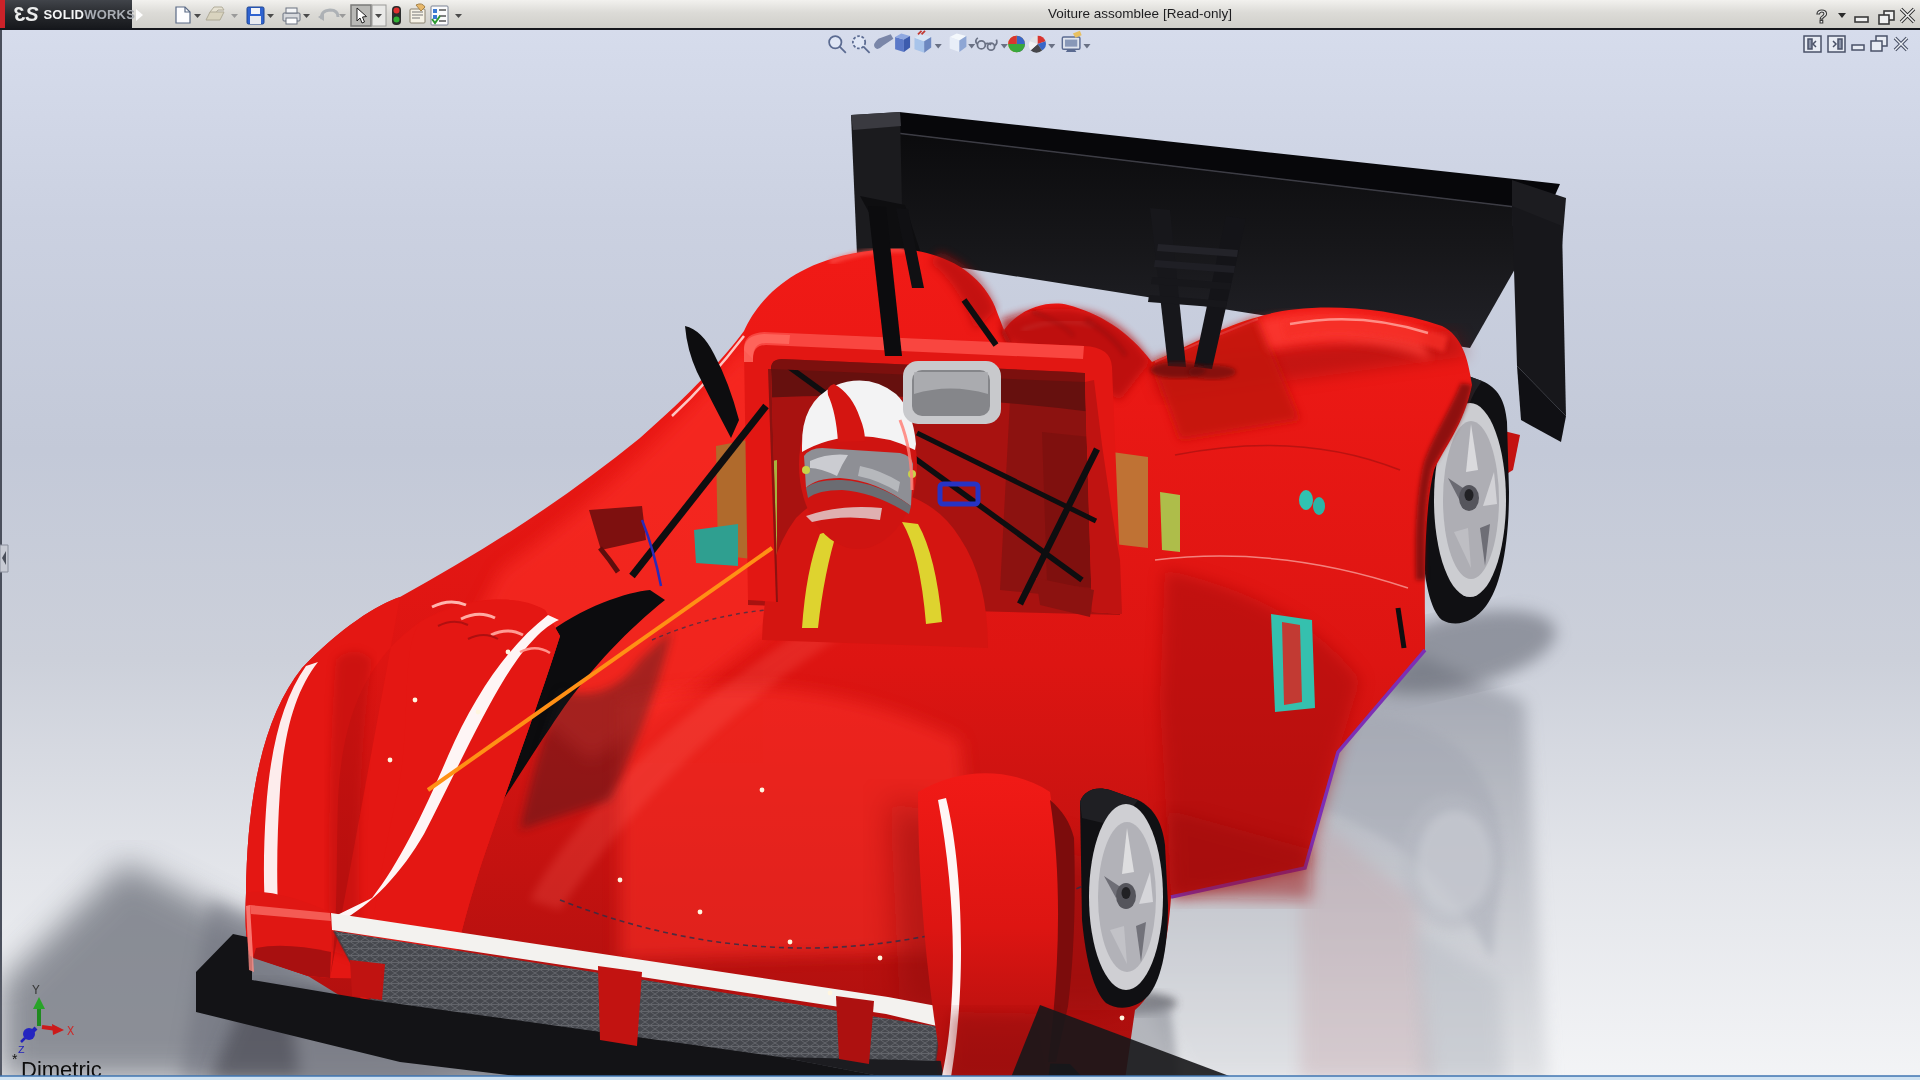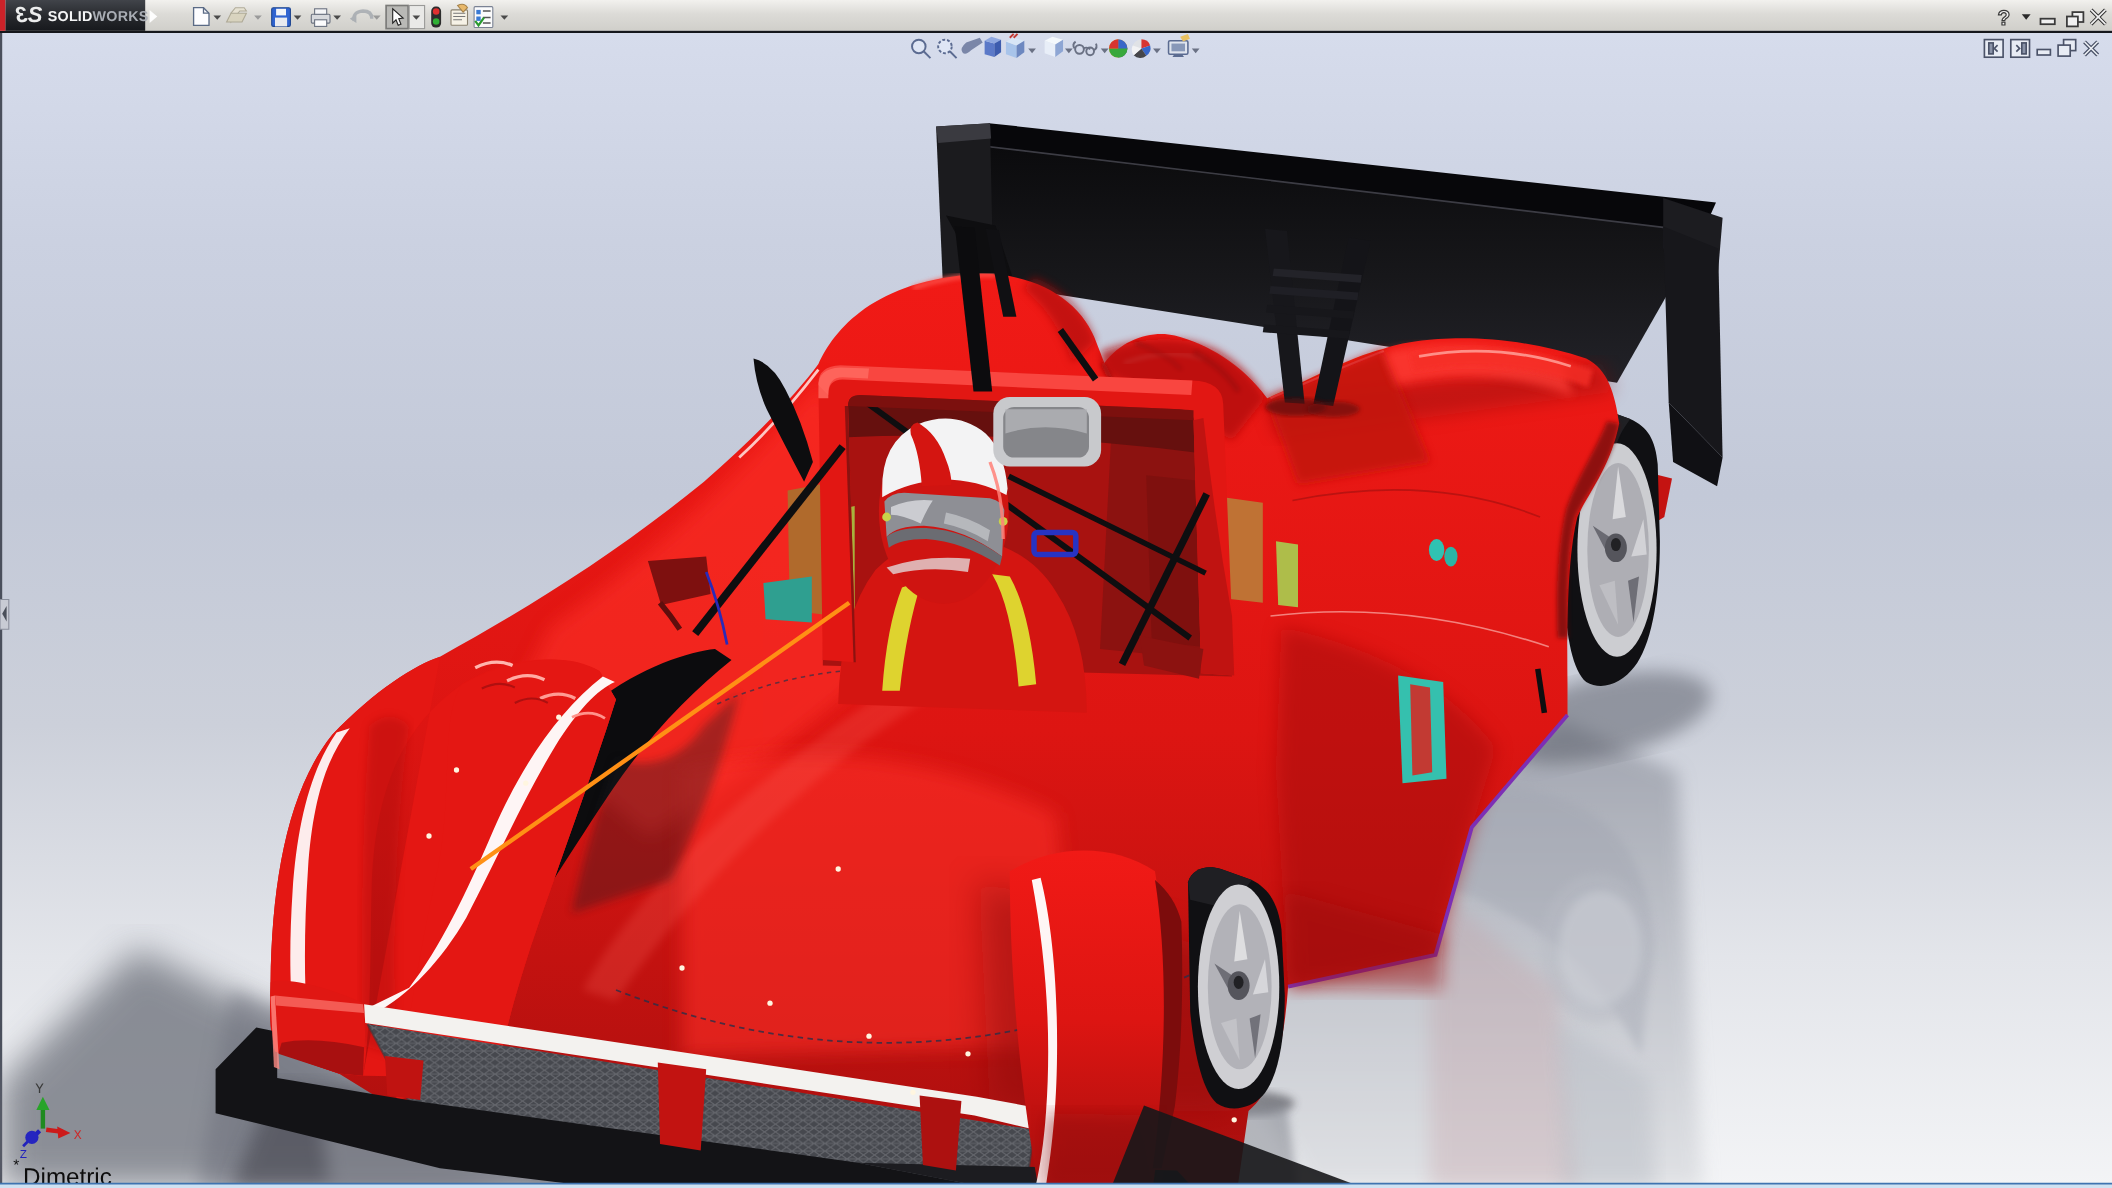--- a/index.html
+++ b/index.html
@@ -17,20 +17,21 @@
 </head>
 <body>
 <div id="titlebar">
   <div id="redstrip"></div>
   <div id="swlogo">
       <span class="glyph">3</span>
       <span class="glyphS">S</span>
       <span class="t1">SOLID</span>
       <span class="t2">WORKS</span>
     </div>
+  <div id="title">Voiture assomblee [Read-only]</div>
 </div>
 <svg id="tbicons" width="1920" height="30" viewBox="0 0 1920 30">
   <path d="M136,9 L143,15 L136,21 Z" fill="#fdfdfd"></path>
   <g id="ic-new">
     <path d="M176,7 h9 l5,5 v11 h-14 Z" fill="#fdfdff" stroke="#5a6a85" stroke-width="1.2"></path>
     <path d="M185,7 v5 h5" fill="none" stroke="#5a6a85" stroke-width="1.2"></path>
   </g>
   <path d="M194,14 l3.5,4 3.5,-4 Z" fill="#4a4a4a"></path>
   <g id="ic-open" opacity="0.75">
     <path d="M210,12 l4,-5 h8 l2,3 h-6 l-8,10 Z" fill="#e8e2cf" stroke="#a09a82" stroke-width="1"></path>

